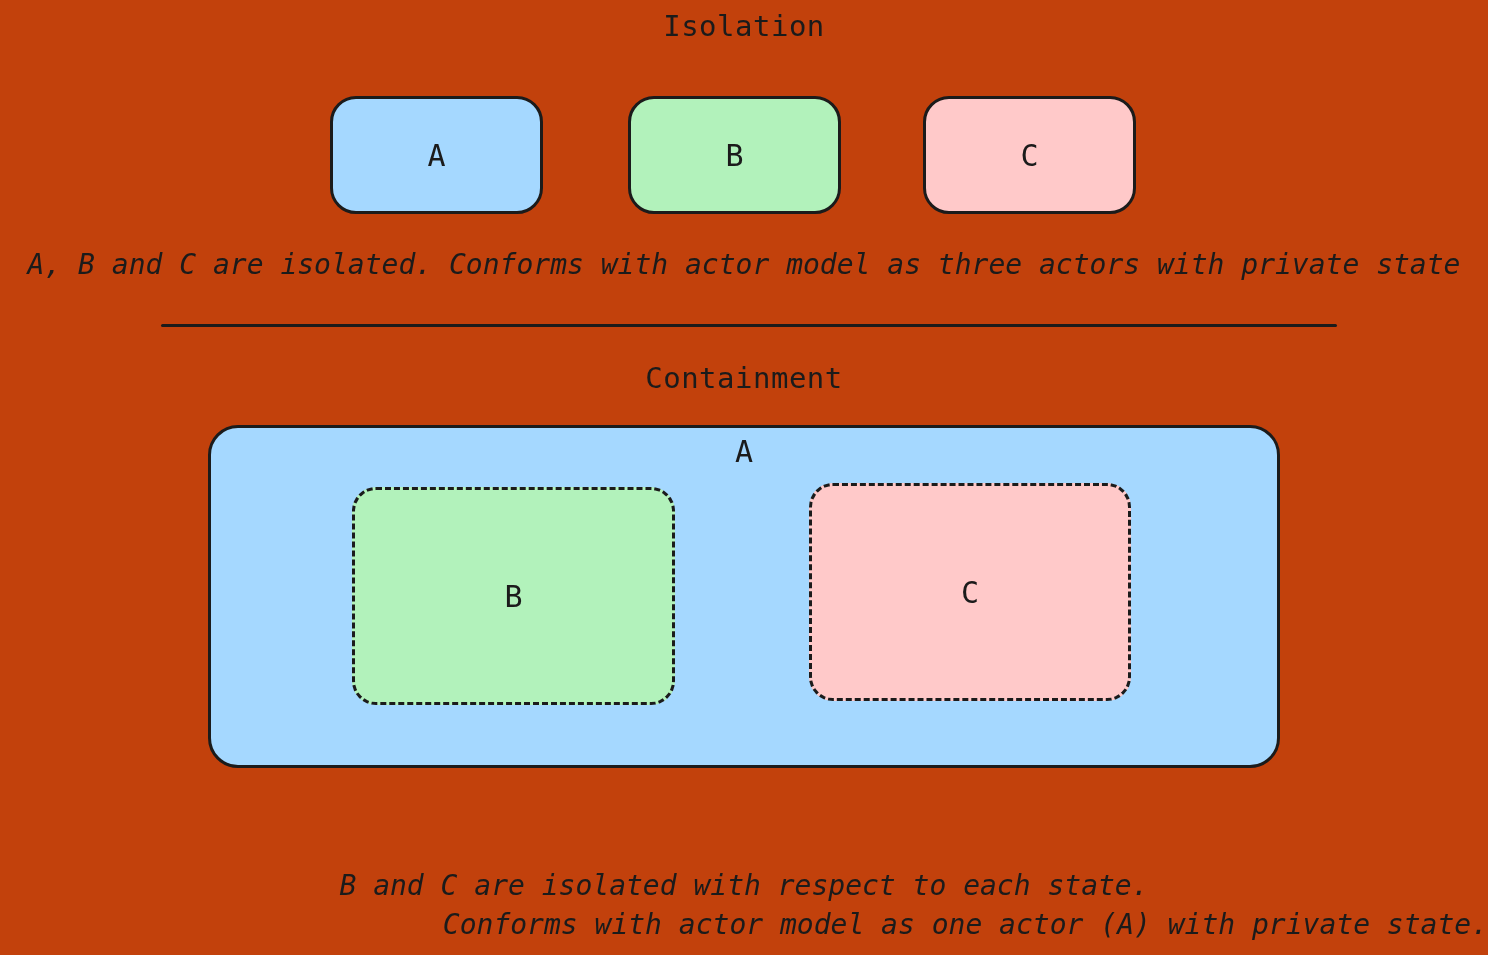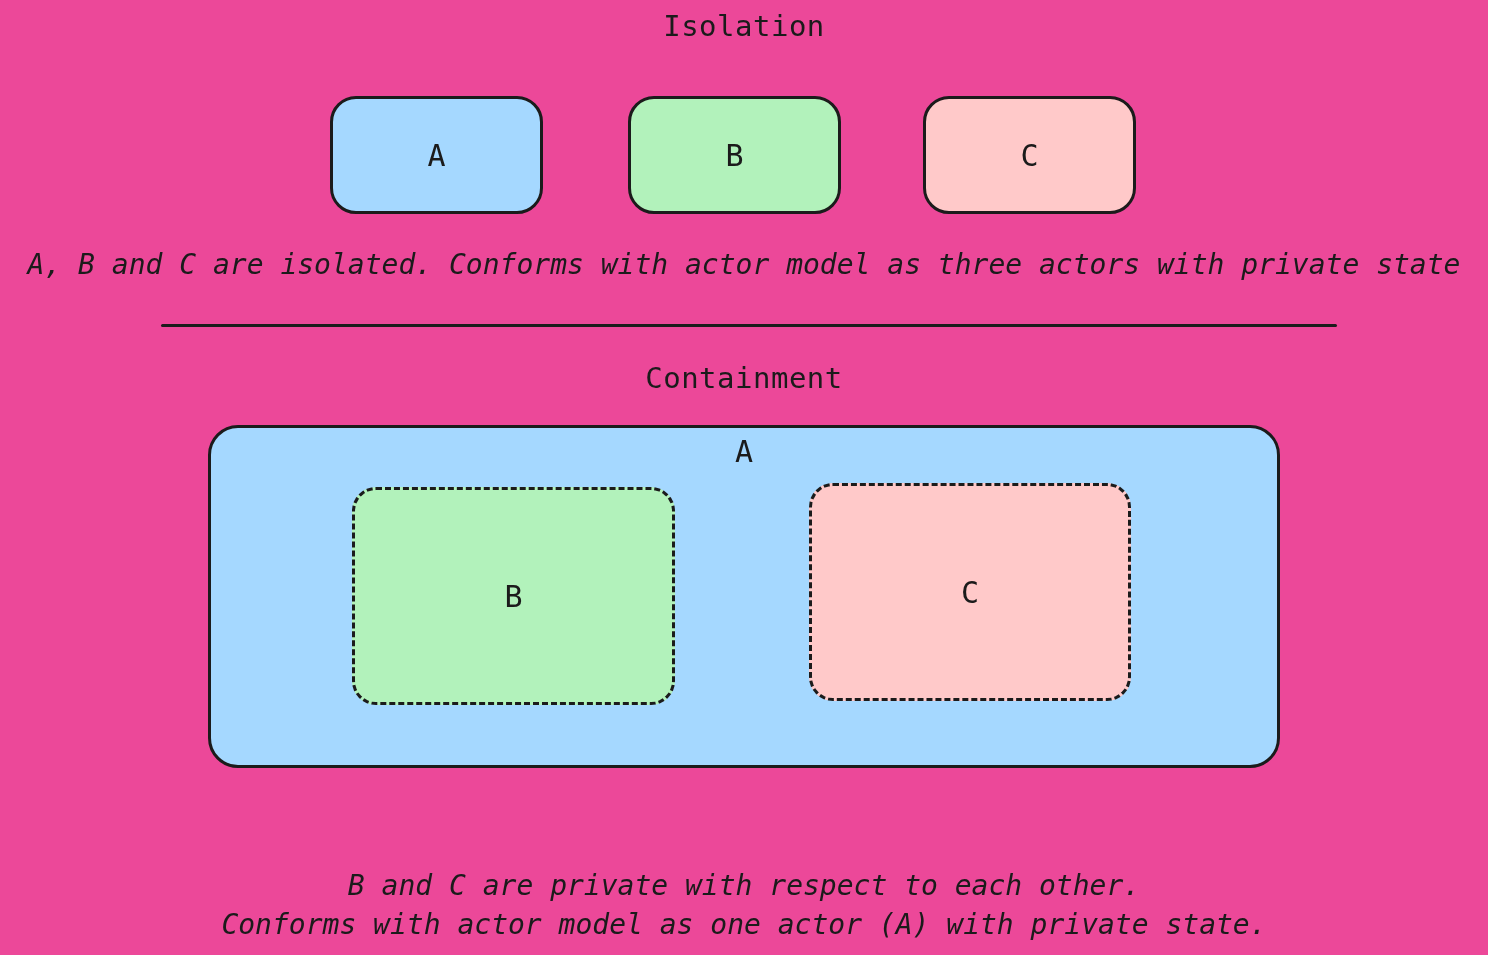--- a/index.html
+++ b/index.html
@@ -4,21 +4,21 @@
 <style>
   html, body {
     margin: 0;
     padding: 0;
     background: #ffffff;
   }
   .canvas {
     position: relative;
     width: 1488px;
     height: 955px;
-    background: #ec4899;
+    background: #c2410c;
     font-family: "DejaVu Sans Mono", "Liberation Mono", monospace;
     color: #1b1b1b;
     overflow: hidden;
   }
   .section-title {
     position: absolute;
     left: 0;
     width: 100%;
     text-align: center;
     font-size: 29px;
@@ -55,21 +55,21 @@
     left: 0;
     width: 100%;
     text-align: center;
     font-size: 28px;
     line-height: 38px;
     white-space: pre;
     font-style: italic;
   }
   .iso-caption { top: 246px; }
   .cont-caption-a { top: 791px; }
-  .cont-caption-b { top: 906px; }
+  .cont-caption-b { top: 906px; text-align: right; }
 
   .divider {
     position: absolute;
     left: 161px;
     top: 324px;
     width: 1176px;
     height: 3px;
     background: #1b1b1b;
     border-radius: 2px;
   }
@@ -148,19 +148,19 @@
     <div class="dashed-box dashed-b fill-green">
       <span>B</span>
     </div>
 
     <div class="dashed-box dashed-c fill-pink">
       <span>C</span>
     </div>
   </div>
 
   <div class="caption cont-caption-a">
-    <div>B and C are private with respect to each other.</div>
+    <div>B and C are isolated with respect to each state.</div>
     
   </div>
 
   <div class="caption cont-caption-b">Conforms with actor model as one actor (A) with private state.</div>
 
 </div>
 
 </body></html>

